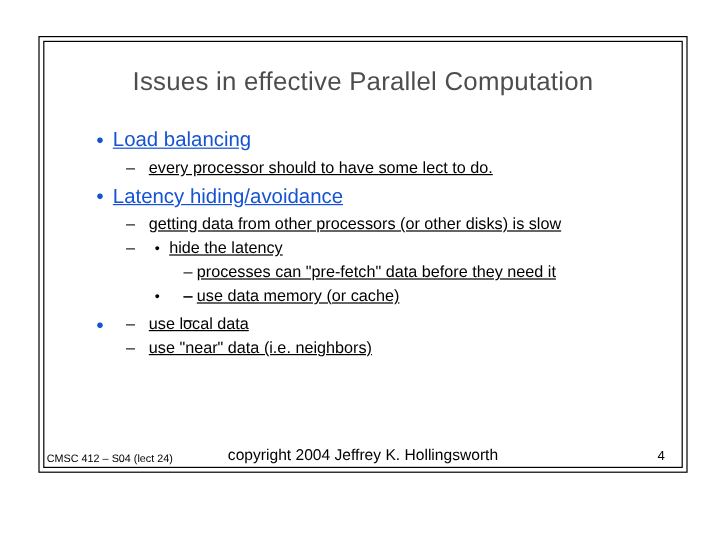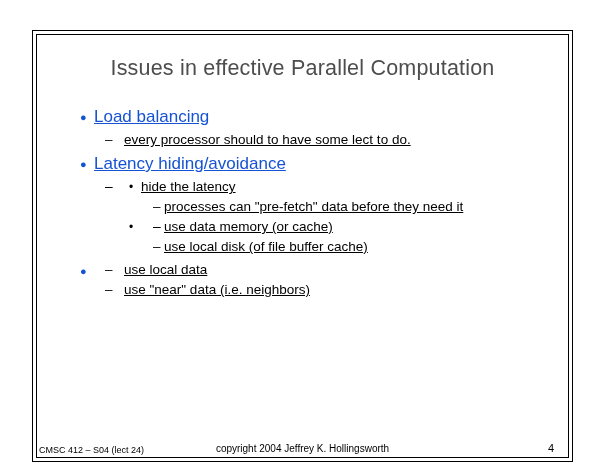--- a/index.html
+++ b/index.html
@@ -11,21 +11,21 @@
   html, body {
     width: 605px; height: 467px;
     background: #ffffff;
     font-family: "Liberation Sans", sans-serif;
     overflow: hidden;
   }
   .stage { position: relative; width: 605px; height: 467px; background: #fff; }
 
   .slide-outer {
     position: absolute; left: 32px; top: 30px;
-    width: 541px; height: 432px;
+    width: 541px; height: 364px;
     border: 1px solid #000;
     background: #fff;
   }
   .slide-inner {
     position: absolute; left: 3px; top: 3px; right: 3px; bottom: 3px;
     border: 1px solid #000;
   }
 
   .title {
     position: absolute; top: 21px; left: 0; right: 0;
@@ -57,21 +57,21 @@
 
   .l4 { font-size: 13.5px; line-height: 20px; padding-left: 127px; }
   .l4 .mk { left: 116px; line-height: 20px; }
 
   .f-left {
     position: absolute; left: 2px; bottom: 2px;
     font-size: 9px; color: #000; white-space: nowrap; text-align: right;
   }
   .f-center {
     position: absolute; left: 0; right: 0; bottom: 3px;
-    text-align: center; font-size: 10px; color: #000;
+    text-align: center; font-size: 13px; color: #000;
   }
   .f-page {
     position: absolute; right: 14px; bottom: 3px;
     font-size: 11px; color: #000;
   }
 </style>
 </head>
 <body>
 
 <div class="stage">
@@ -92,20 +92,21 @@
           <span class="tx">every processor should to have some lect to do.</span>
         </div>
 
         <div class="b l1">
           <span class="mk">●</span>
           <span class="tx">Latency hiding/avoidance</span>
         </div>
 
         <div class="b l2">
           <span class="mk">–</span>
+          <span class="tx">getting data from other processors (or other disks) is slow</span>
         </div>
 
         <div class="b l2">
           <span class="mk">–</span>
         </div>
 
         <div class="b l3">
           <span class="mk">•</span>
           <span class="tx">hide the latency</span>
         </div>
@@ -123,21 +124,20 @@
           <span class="mk">•</span>
         </div>
 
         <div class="b l4">
           <span class="mk">–</span>
           <span class="tx">use data memory (or cache)</span>
         </div>
 
         <div class="b l4">
           <span class="mk">–</span>
-          <span class="tx">use local disk (of file buffer cache)</span>
         </div>
 
         <div class="b l1">
           <span class="mk">●</span>
         </div>
 
         <div class="b l2">
           <span class="mk">–</span>
           <span class="tx">use local data</span>
         </div>

